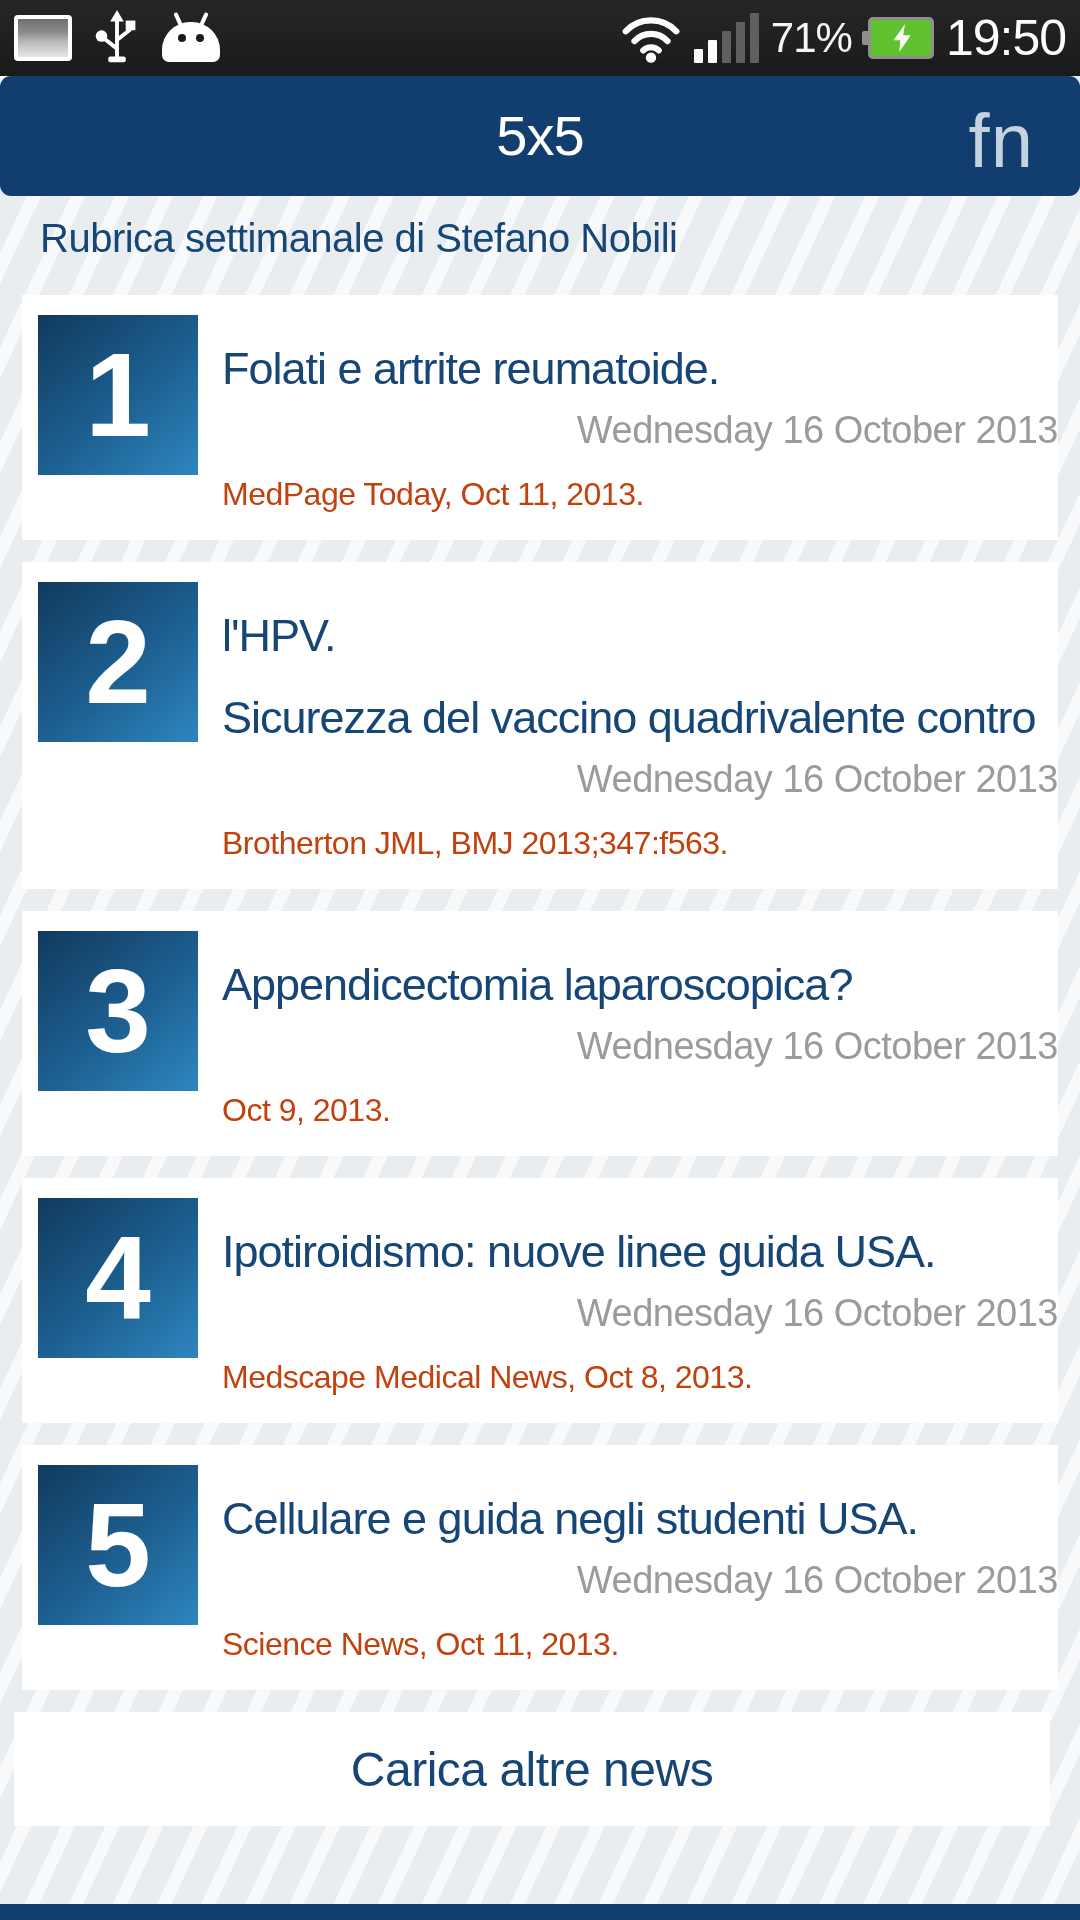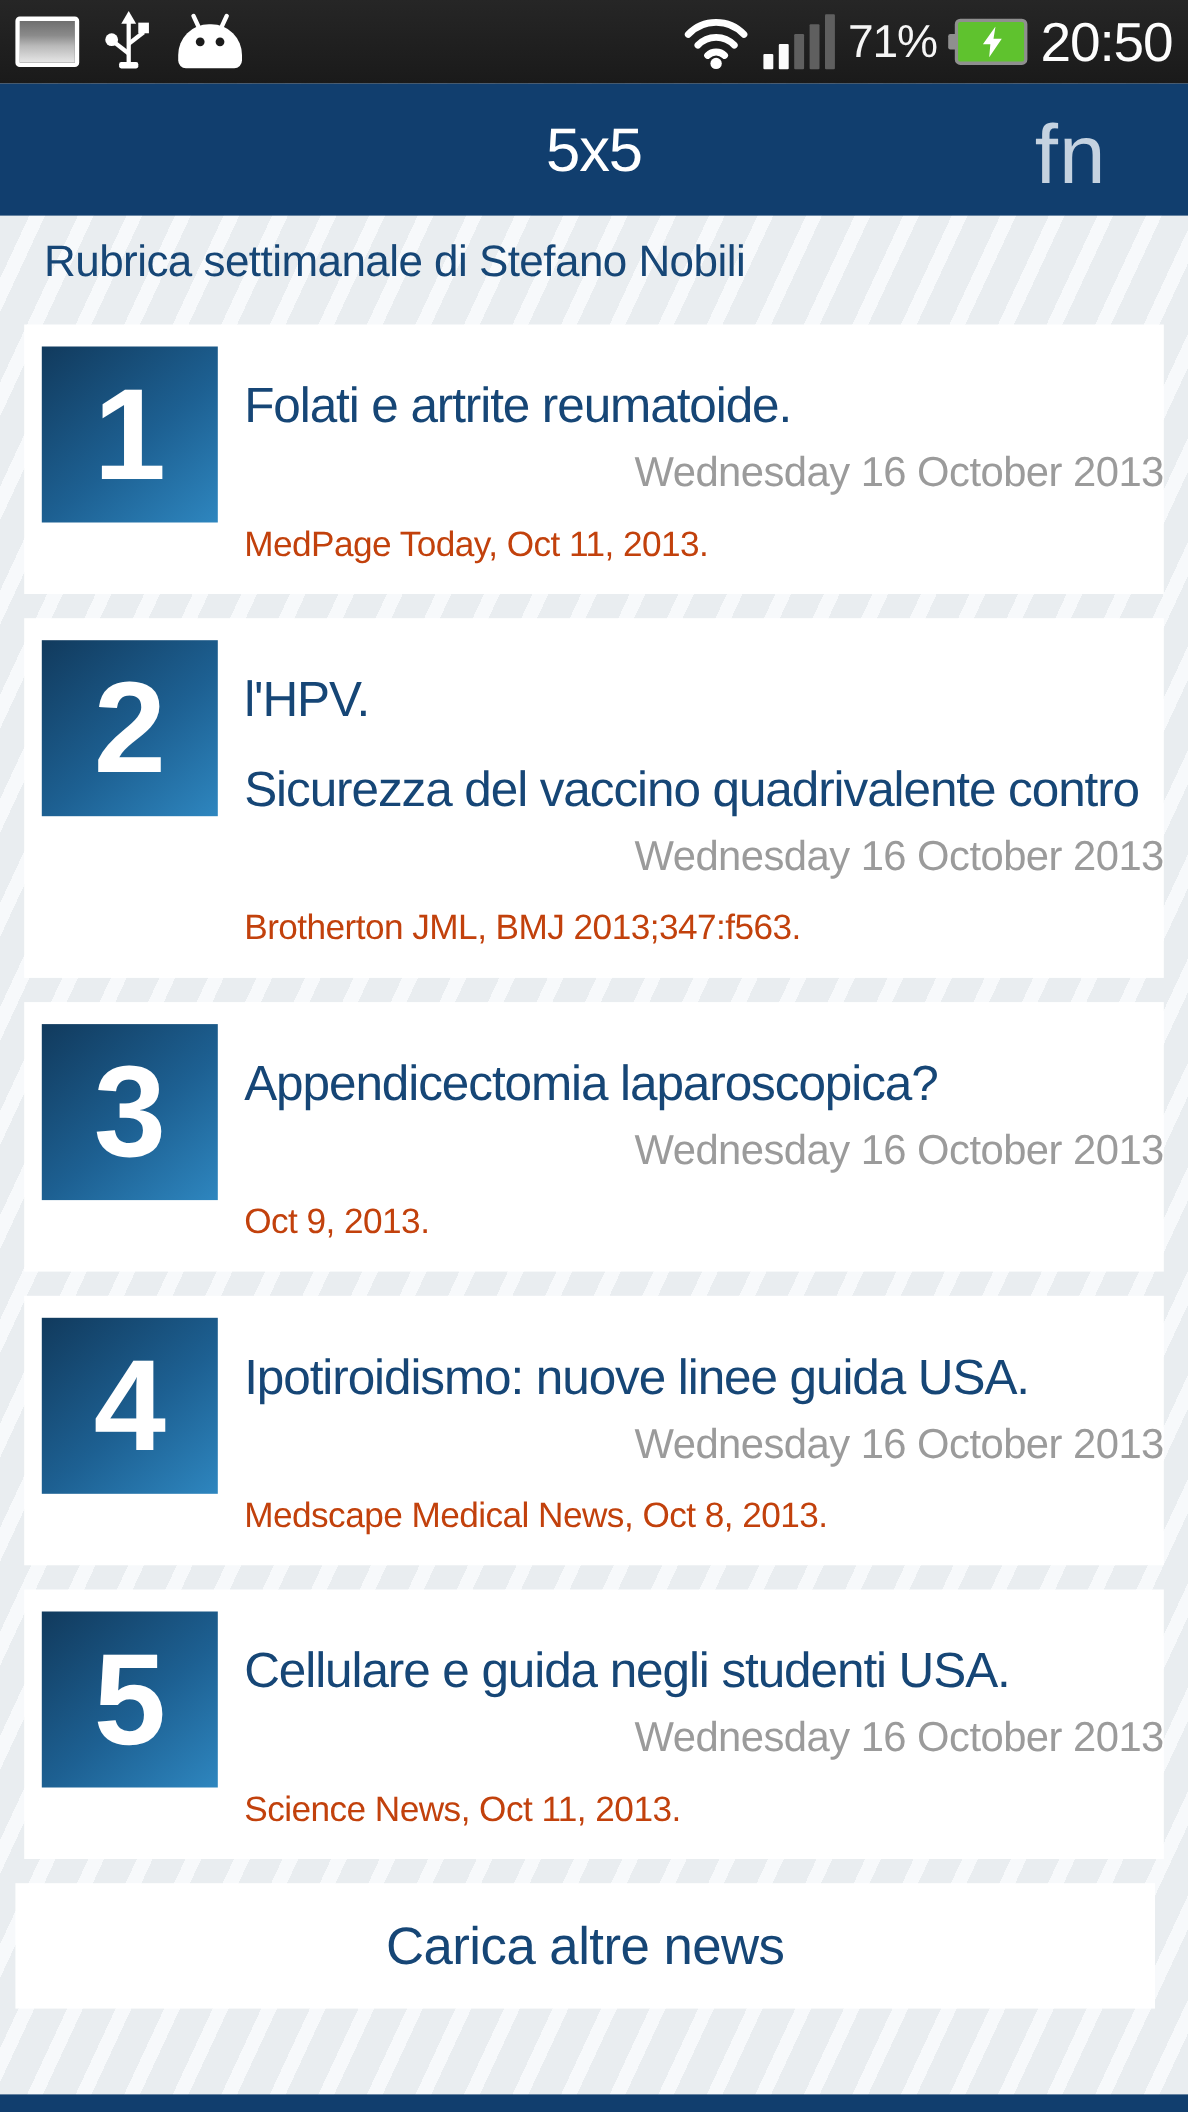--- a/index.html
+++ b/index.html
@@ -28,24 +28,24 @@
   .sig i:nth-child(4){height:41px;background:#5f5f5f;}
   .sig i:nth-child(5){height:50px;background:#5f5f5f;}
   .pct{font-size:42px;color:#f5f5f5;letter-spacing:-1px;}
   .batt{position:relative;width:66px;height:42px;border:3px solid #8f8f8f;border-radius:5px;
     background:#5fc22e;box-sizing:border-box;margin-left:4px;}
   .batt:before{content:"";position:absolute;left:-9px;top:11px;width:7px;height:14px;background:#8f8f8f;border-radius:2px 0 0 2px;}
   .bolt{position:absolute;left:18px;top:4px;width:26px;height:28px;background:#fff;
     clip-path:polygon(62% 0%,18% 58%,44% 58%,40% 100%,84% 40%,55% 40%);}
   .clock{font-size:50px;color:#fdfdfd;letter-spacing:-1px;}
   
-  .app-header{position:absolute;top:76px;left:0;width:1080px;height:120px;background:#113e6e;}
+  .app-header{position:absolute;top:76px;left:0;width:1080px;height:120px;background:#113e6e;border-radius:11px;}
   .app-title{position:absolute;left:0;right:0;top:0;height:120px;line-height:120px;text-align:center;
     color:#fff;font-size:56px;letter-spacing:-1px;}
-  .fn-logo{position:absolute;right:74px;top:10px;height:110px;line-height:110px;
+  .fn-logo{position:absolute;right:46px;top:10px;height:110px;line-height:110px;
     color:#c5d2e0;font-size:76px;font-weight:200;letter-spacing:1px;}
   
   .content{position:absolute;top:196px;left:0;width:1080px;}
   .subtitle{margin:20px 24px 34px 40px;color:#164676;font-size:40px;letter-spacing:-0.5px;}
   .news-card{display:flex;background:#fff;margin:0 22px 22px 22px;min-height:236px;
     padding:20px 0 26px 16px;box-sizing:border-box;}
   .news-number{flex:0 0 160px;width:160px;height:160px;margin-right:24px;
     background:linear-gradient(140deg,#113a5d 0%,#1d6092 55%,#2e86bf 100%);
     color:#fff;font-size:118px;font-weight:bold;display:flex;align-items:center;justify-content:center;}
   .news-body{flex:1;min-width:0;}
@@ -94,21 +94,21 @@
           <i></i>
           <i></i>
           <i></i>
           <i></i>
           <i></i>
         </div>
       <span class="pct">71%</span>
       <div class="batt">
           <span class="bolt"></span>
         </div>
-      <span class="clock">20:50</span>
+      <span class="clock">19:50</span>
     </div>
   </div>
 
   <div class="app-header">
     <div class="app-title">5x5</div>
     <div class="fn-logo">fn</div>
   </div>
 
   <div class="content">
     <div class="subtitle">Rubrica settimanale di Stefano Nobili</div>

